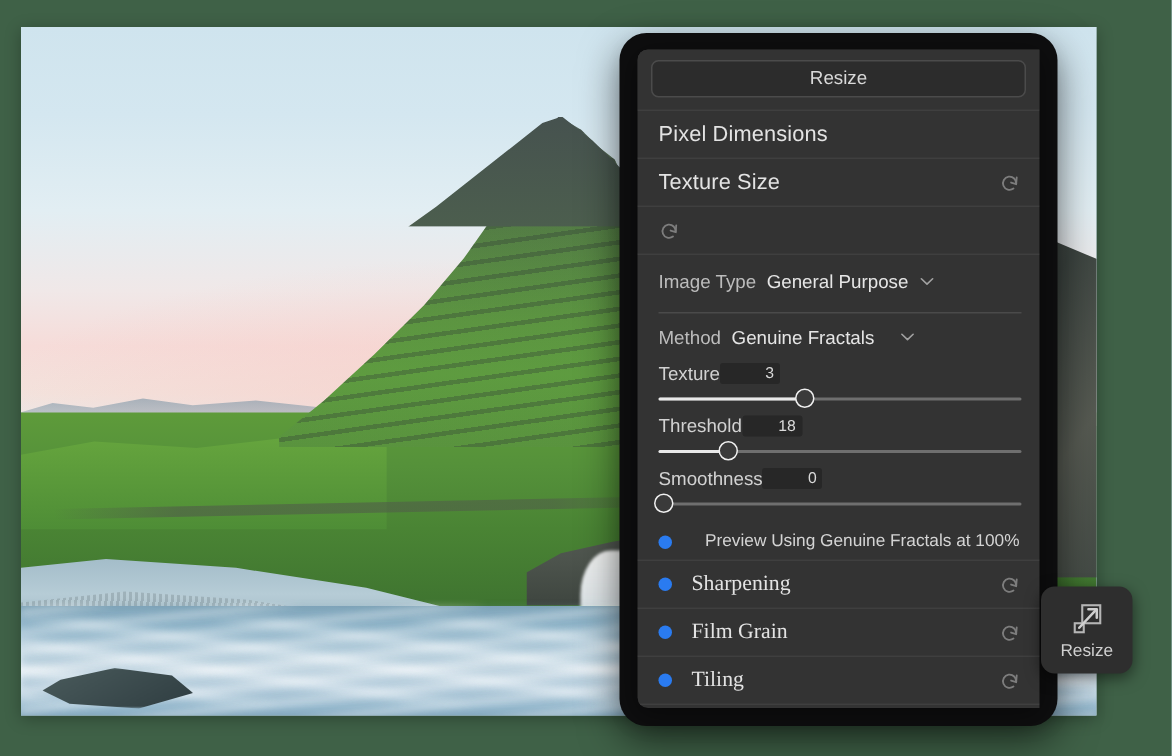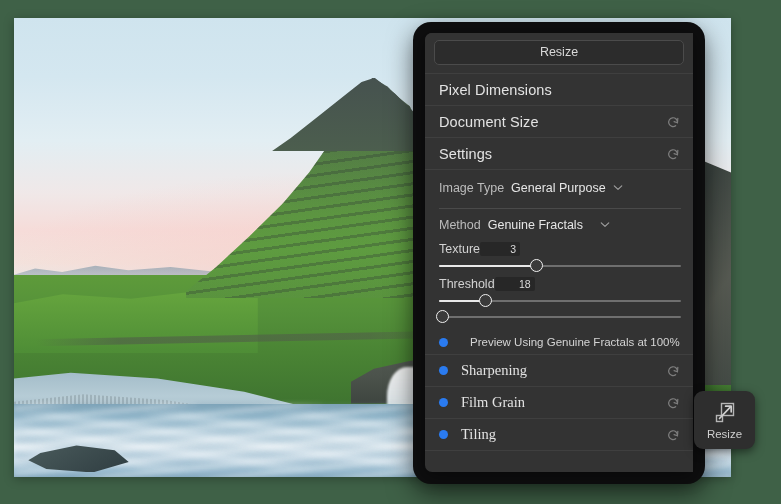--- a/index.html
+++ b/index.html
@@ -419,31 +419,30 @@
 
     <div class="panel-head">
       <div class="resize-btn">Resize</div>
     </div>
 
     <div class="sect-row">
       <span class="title">Pixel Dimensions</span>
     </div>
 
     <div class="sect-row">
-      <span class="title">Document Size</span>
+      <span class="title">Texture Size</span>
       <span class="reset-icon">
         <svg viewBox="0 0 16 16" width="15" height="15" fill="none" stroke="#cfcfcf" stroke-width="1.3" stroke-linecap="round">
           <path d="M12.2 9.2a4.7 4.7 0 1 0-1.9 3.3"></path>
           <path d="M12.6 4.6l-0.4 4.7 -3.6 -1.1"></path>
         </svg>
       </span>
     </div>
 
     <div class="sect-row">
-      <span class="title">Settings</span>
       <span class="reset-icon">
         <svg viewBox="0 0 16 16" width="15" height="15" fill="none" stroke="#cfcfcf" stroke-width="1.3" stroke-linecap="round">
           <path d="M12.2 9.2a4.7 4.7 0 1 0-1.9 3.3"></path>
           <path d="M12.6 4.6l-0.4 4.7 -3.6 -1.1"></path>
         </svg>
       </span>
     </div>
 
     <div class="sub-block">
       <div class="inline-field">
@@ -483,20 +482,24 @@
       <div class="slider-row">
         <span class="slider-name">Threshold</span>
         <span class="value-box">18</span>
       </div>
       <div class="track-wrap">
         <div class="track"></div>
         <div class="track-fill" style="width:19%"></div>
         <div class="knob" style="left:19%"></div>
       </div>
 
+      <div class="slider-row">
+        <span class="slider-name">Smoothness</span>
+        <span class="value-box">0</span>
+      </div>
       <div class="track-wrap">
         <div class="track"></div>
         <div class="track-fill" style="width:0%"></div>
         <div class="knob" style="left:3px"></div>
       </div>
     </div>
 
     <div class="check-row">
       <span class="dot"></span>
       <span class="check-label">Preview Using Genuine Fractals at 100%</span>

